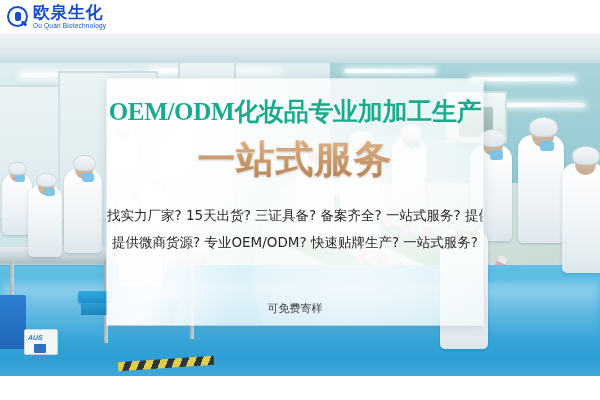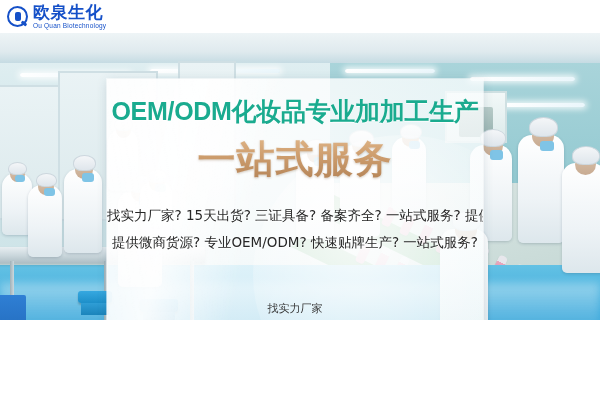--- a/index.html
+++ b/index.html
@@ -5,21 +5,21 @@
   * { margin:0; padding:0; box-sizing:border-box; }
   html, body {
     width:600px; height:400px;
     overflow:hidden;
     font-family:"Liberation Sans", "DejaVu Sans", sans-serif;
     background:#ffffff;
   }
 
   #stage {
     position:relative;
-    width:600px; height:320px;
+    width:600px; height:376px;
     overflow:hidden;
     background:#ffffff;
   }
 
   
   #header {
     position:absolute; left:0; top:0;
     width:600px; height:33px;
     background:#ffffff;
     z-index:40;
@@ -239,21 +239,21 @@
 
   
   #headline {
     position:absolute; left:0; right:0; top:16px;
     text-align:center;
     font-size:25px;
     font-weight:bold;
     color:#1aab8f;
     letter-spacing:-0.3px;
     white-space:nowrap;
-    font-family:Liberation Sans, sans-serif;
+    font-family:Liberation Serif, serif;
     text-shadow:0 1px 0 rgba(255,255,255,0.8);
   }
 
   
   #subheadline {
     position:absolute; left:0; right:0; top:55px;
     text-align:center;
     font-size:38px;
     font-weight:bold;
     letter-spacing:1px;
@@ -457,17 +457,17 @@
     <div id="card-inner">
       <div id="headline">OEM/ODM化妆品专业加加工生产</div>
 
       <div id="subheadline">一站式服务</div>
 
       <div class="feature-line" id="feature-0">找实力厂家? 15天出货? 三证具备? 备案齐全? 一站式服务? 提供设计方案?</div>
 
       <div class="feature-line" id="feature-1">提供微商货源? 专业OEM/ODM? 快速贴牌生产? 一站式服务?</div>
 
 
-      <div id="footnote">找实力厂家</div>
+      <div id="footnote">可免费寄样</div>
     </div>
   </div>
 
 </div>
 
 </body></html>

